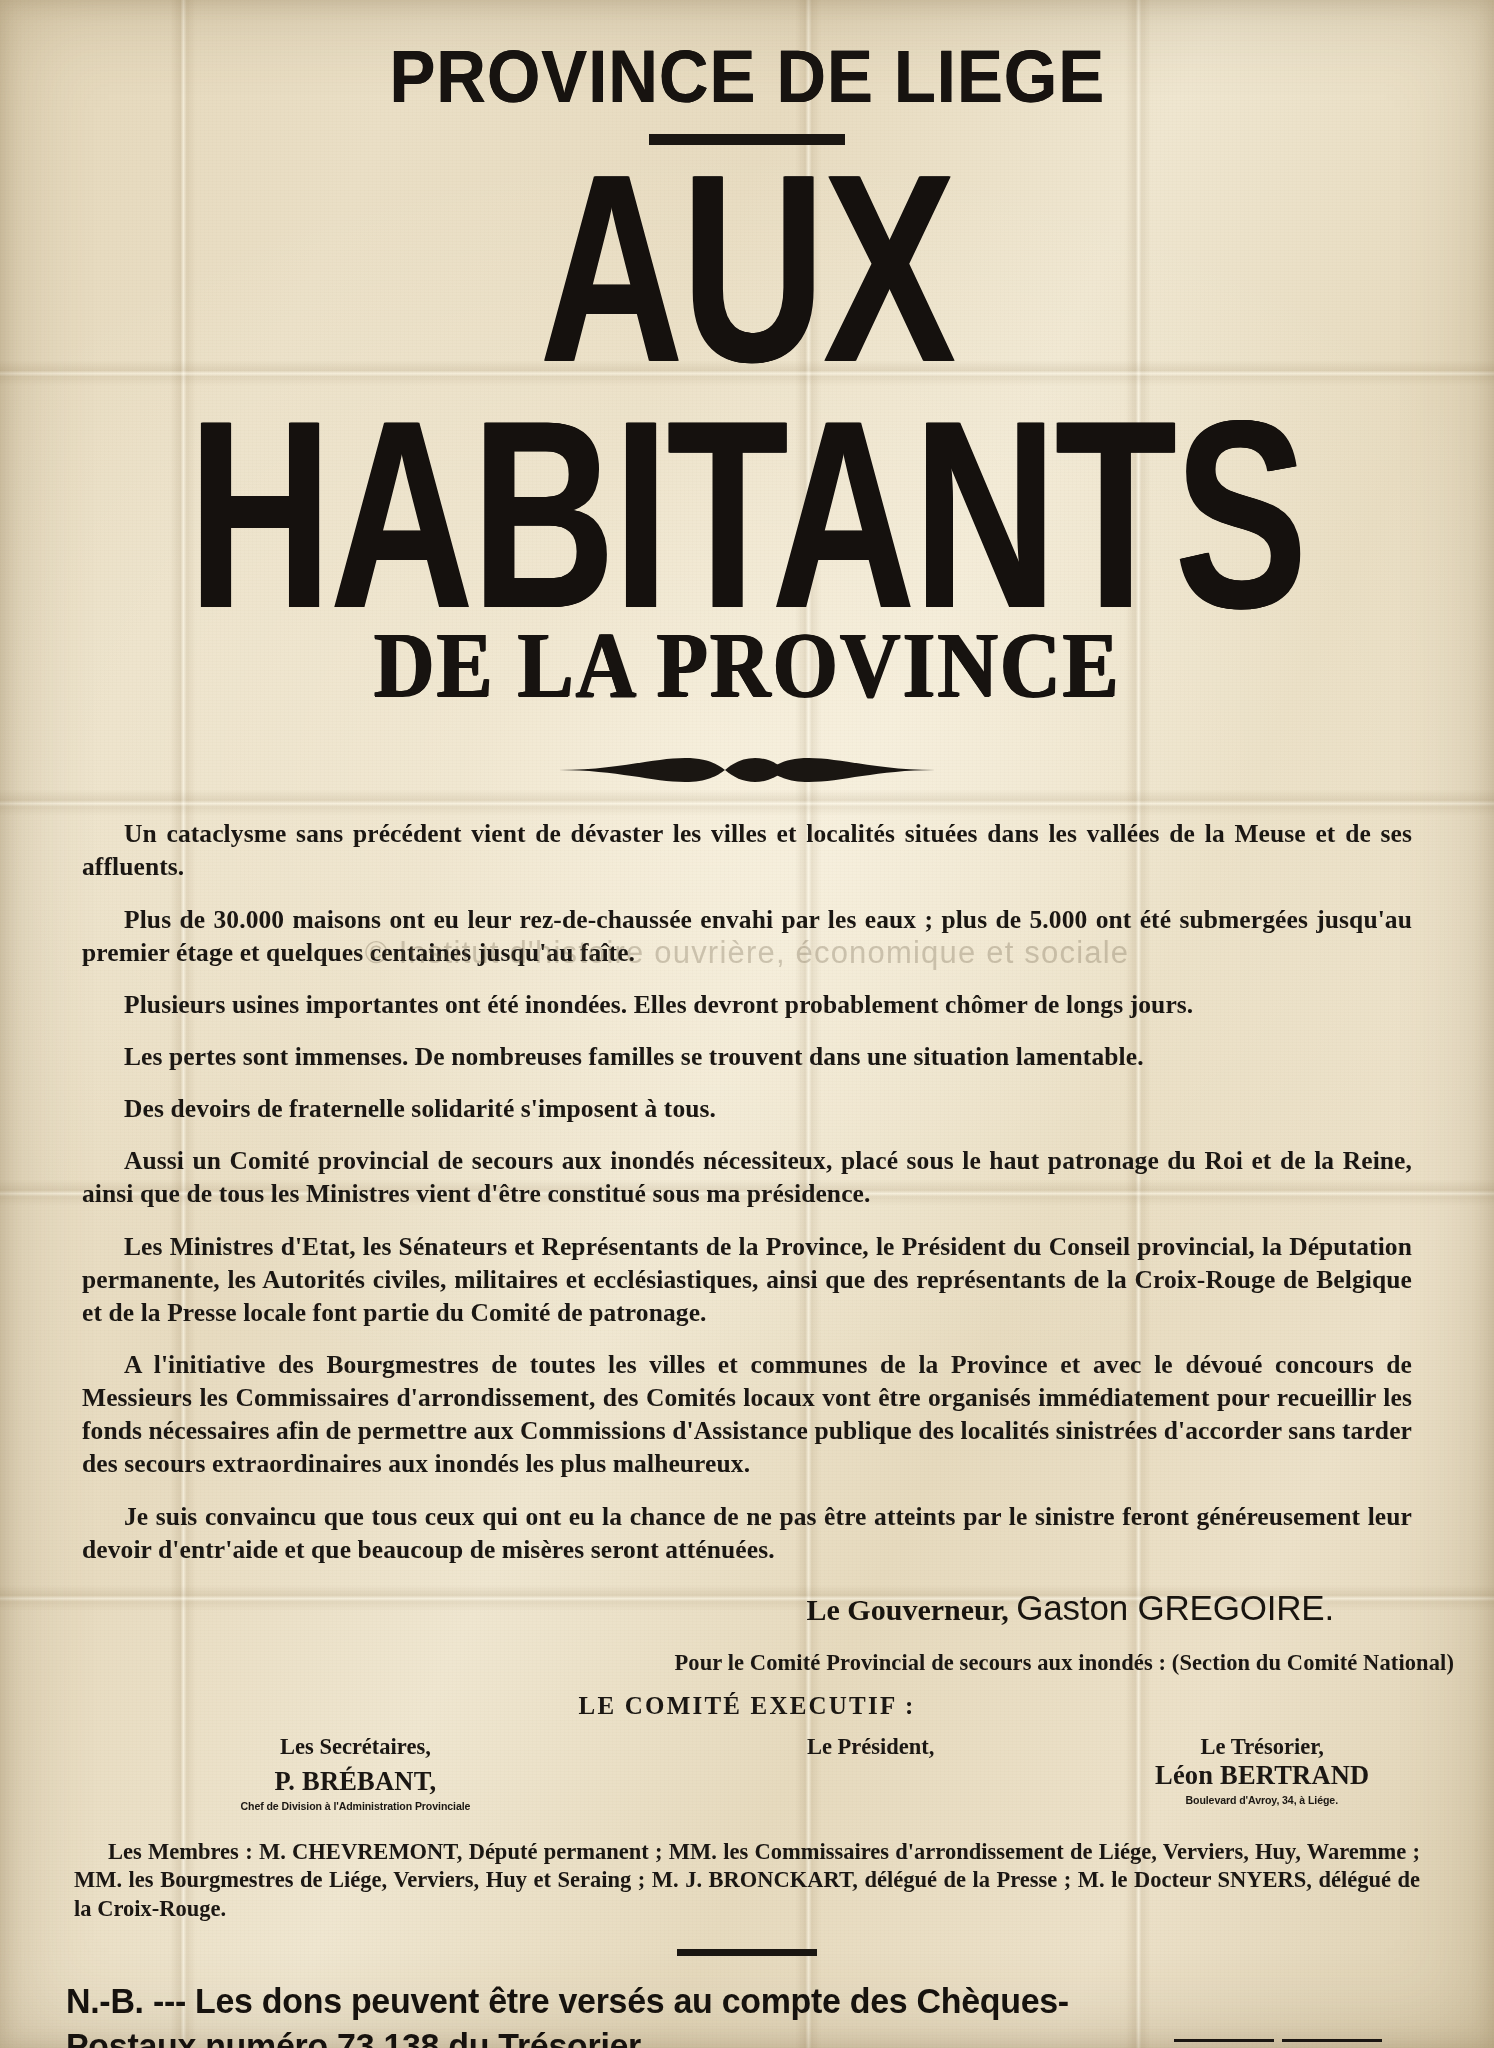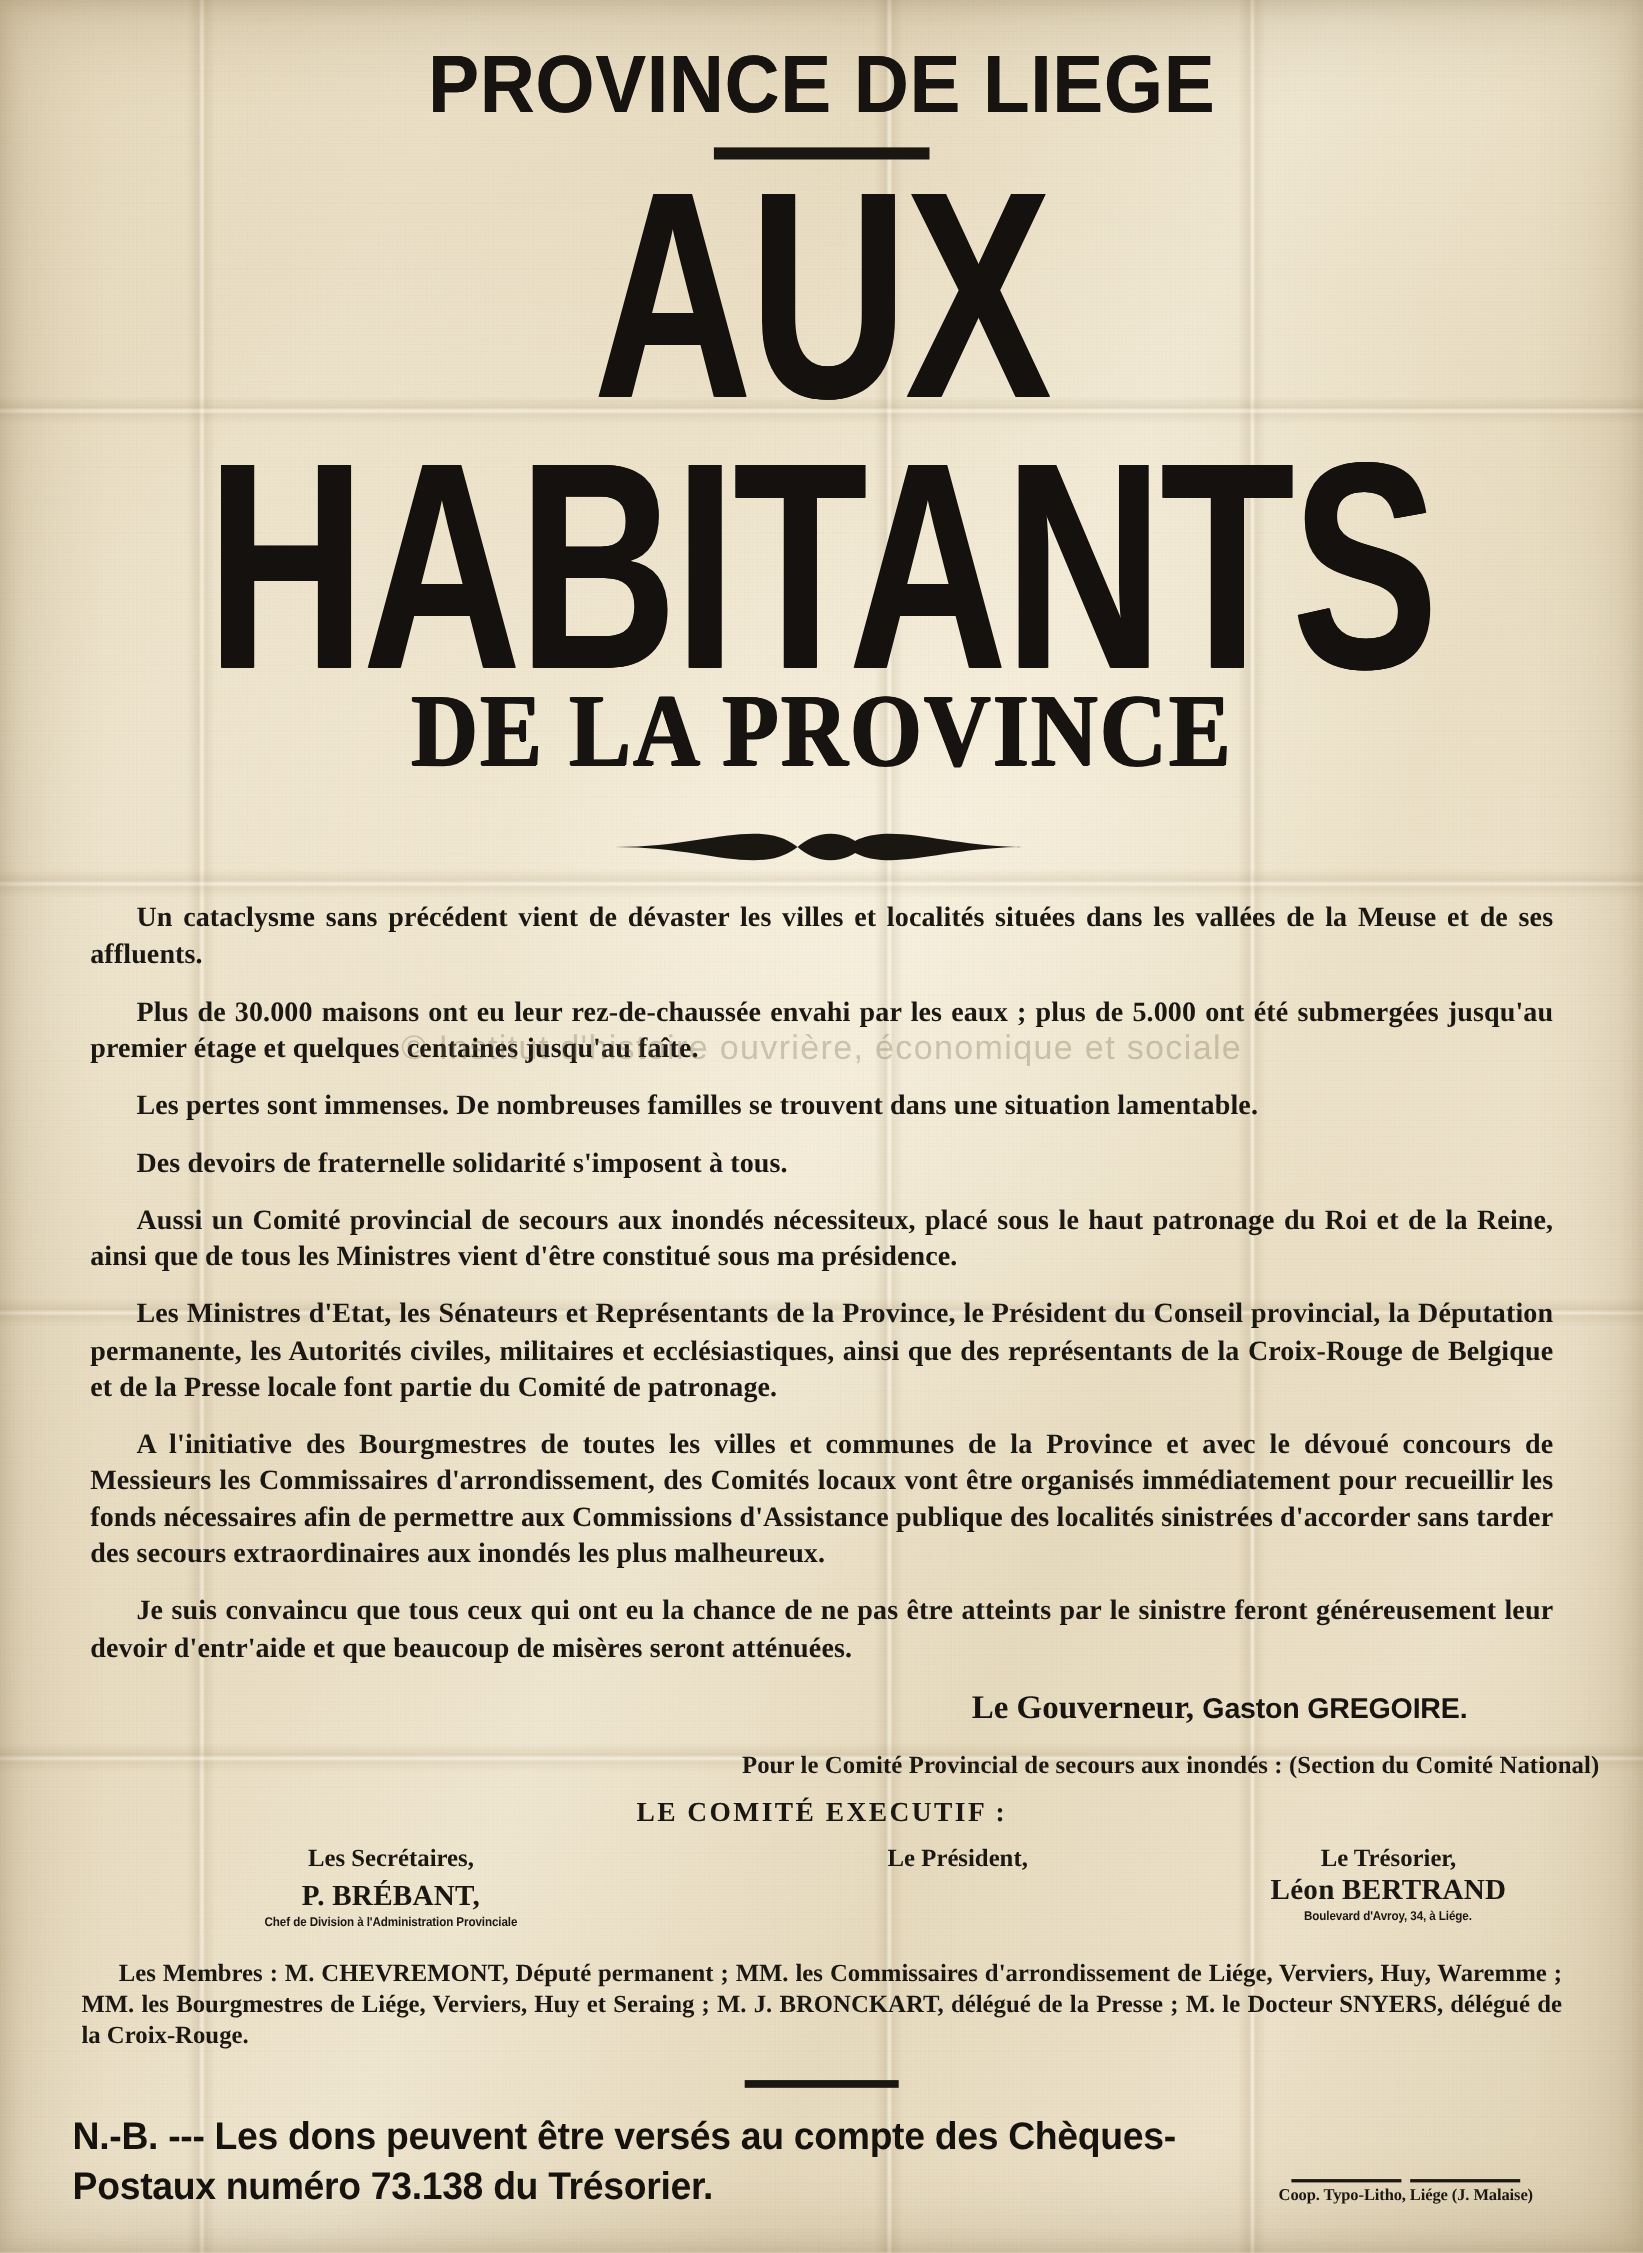--- a/index.html
+++ b/index.html
@@ -129,22 +129,22 @@
     margin: 22px 120px 0 0;
     text-align: right;
     font-family: "Liberation Serif", serif;
     font-weight: bold;
     font-size: 30px;
     color: #18140f;
   }
   .signature .gov-label { font-family: "Liberation Serif", serif; }
   .signature .gov-name {
     font-family: "Liberation Sans", sans-serif;
-    font-weight: bold;
-    font-size: 26px;
+    font-weight: normal;
+    font-size: 35px;
     letter-spacing: -.2px;
   }
 
   
   .committee {
     margin-top: 22px;
     font-family: "Liberation Serif", serif;
     color: #1b1713;
   }
   .committee-head {
@@ -299,20 +299,21 @@
       <g fill="#1a1612">
         <path d="M2 17 C60 17 96 5 128 5 C150 5 160 11 168 17 C160 23 150 29 128 29 C96 29 60 17 2 17 Z"></path>
         <path d="M378 17 C320 17 284 5 252 5 C230 5 220 11 212 17 C220 23 230 29 252 29 C284 29 320 17 378 17 Z"></path>
         <path d="M168 17 C176 10 186 5 198 5 C210 5 220 10 228 17 C220 24 210 29 198 29 C186 29 176 24 168 17 Z"></path>
       </g>
     </svg>
 
     <div class="body-text">
       <p>Un cataclysme sans précédent vient de dévaster les villes et localités situées dans les vallées de la Meuse et de ses affluents.</p>
       <p>Plus de 30.000 maisons ont eu leur rez-de-chaussée envahi par les eaux ; plus de 5.000 ont été submergées jusqu'au premier étage et quelques centaines jusqu'au faîte.</p>
+      <p>Plusieurs usines importantes ont été inondées. Elles devront probablement chômer de longs jours.</p>
       <p>Les pertes sont immenses. De nombreuses familles se trouvent dans une situation lamentable.</p>
       <p>Des devoirs de fraternelle solidarité s'imposent à tous.</p>
       <p>Aussi un Comité provincial de secours aux inondés nécessiteux, placé sous le haut patronage du Roi et de la Reine, ainsi que de tous les Ministres vient d'être constitué sous ma présidence.</p>
       <p>Les Ministres d'Etat, les Sénateurs et Représentants de la Province, le Président du Conseil provincial, la Députation permanente, les Autorités civiles, militaires et ecclésiastiques, ainsi que des représentants de la Croix-Rouge de Belgique et de la Presse locale font partie du Comité de patronage.</p>
       <p>A l'initiative des Bourgmestres de toutes les villes et communes de la Province et avec le dévoué concours de Messieurs les Commissaires d'arrondissement, des Comités locaux vont être organisés immédiatement pour recueillir les fonds nécessaires afin de permettre aux Commissions d'Assistance publique des localités sinistrées d'accorder sans tarder des secours extraordinaires aux inondés les plus malheureux.</p>
       <p>Je suis convaincu que tous ceux qui ont eu la chance de ne pas être atteints par le sinistre feront généreusement leur devoir d'entr'aide et que beaucoup de misères seront atténuées.</p>
     </div>
 
     <div class="signature">
       <span class="gov-label">Le Gouverneur,</span>

